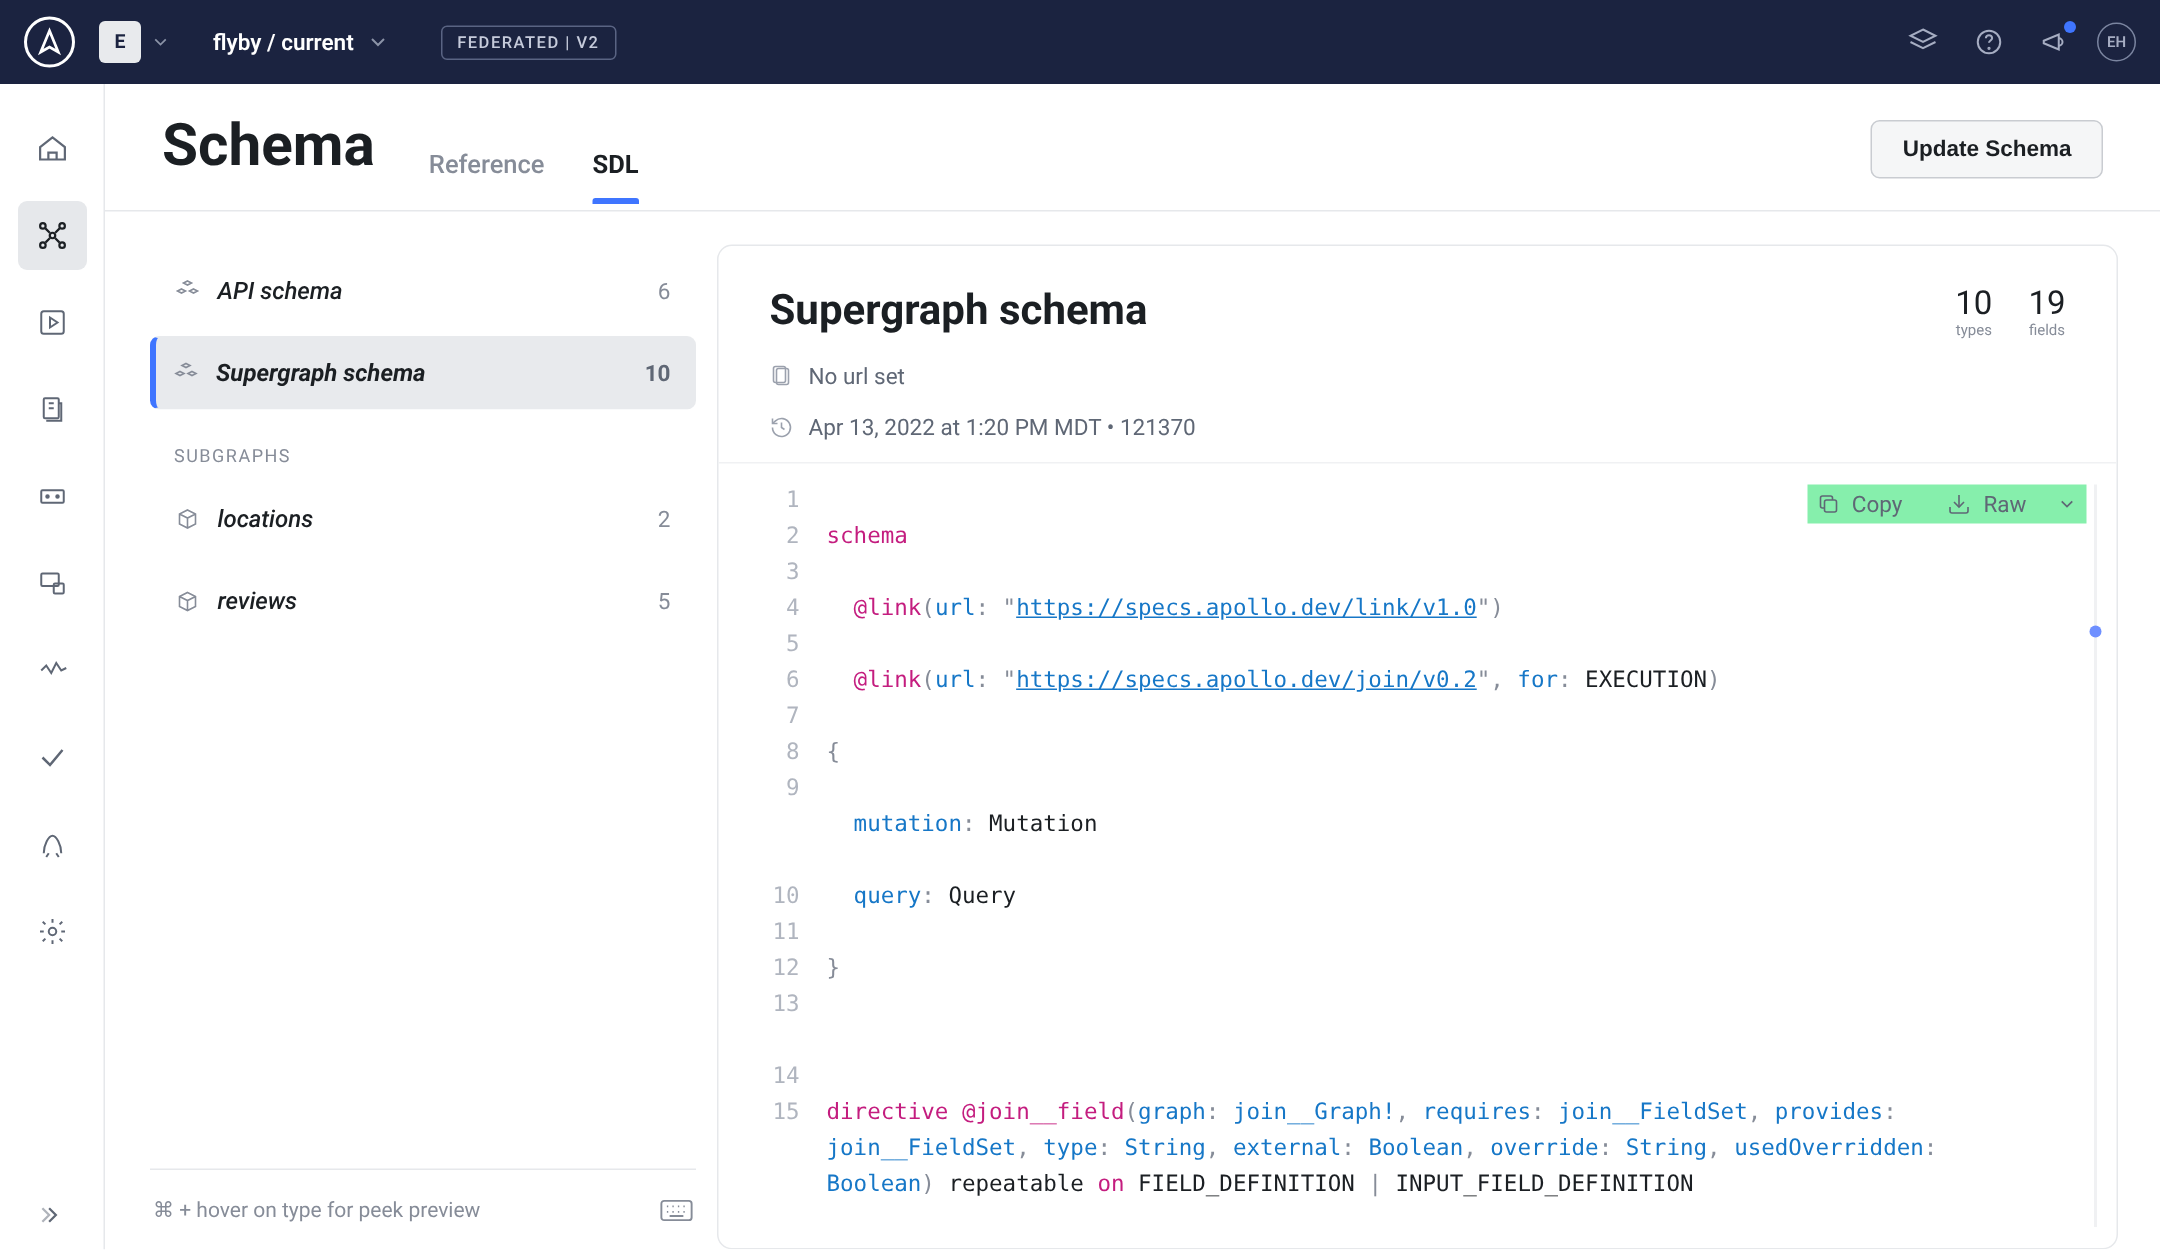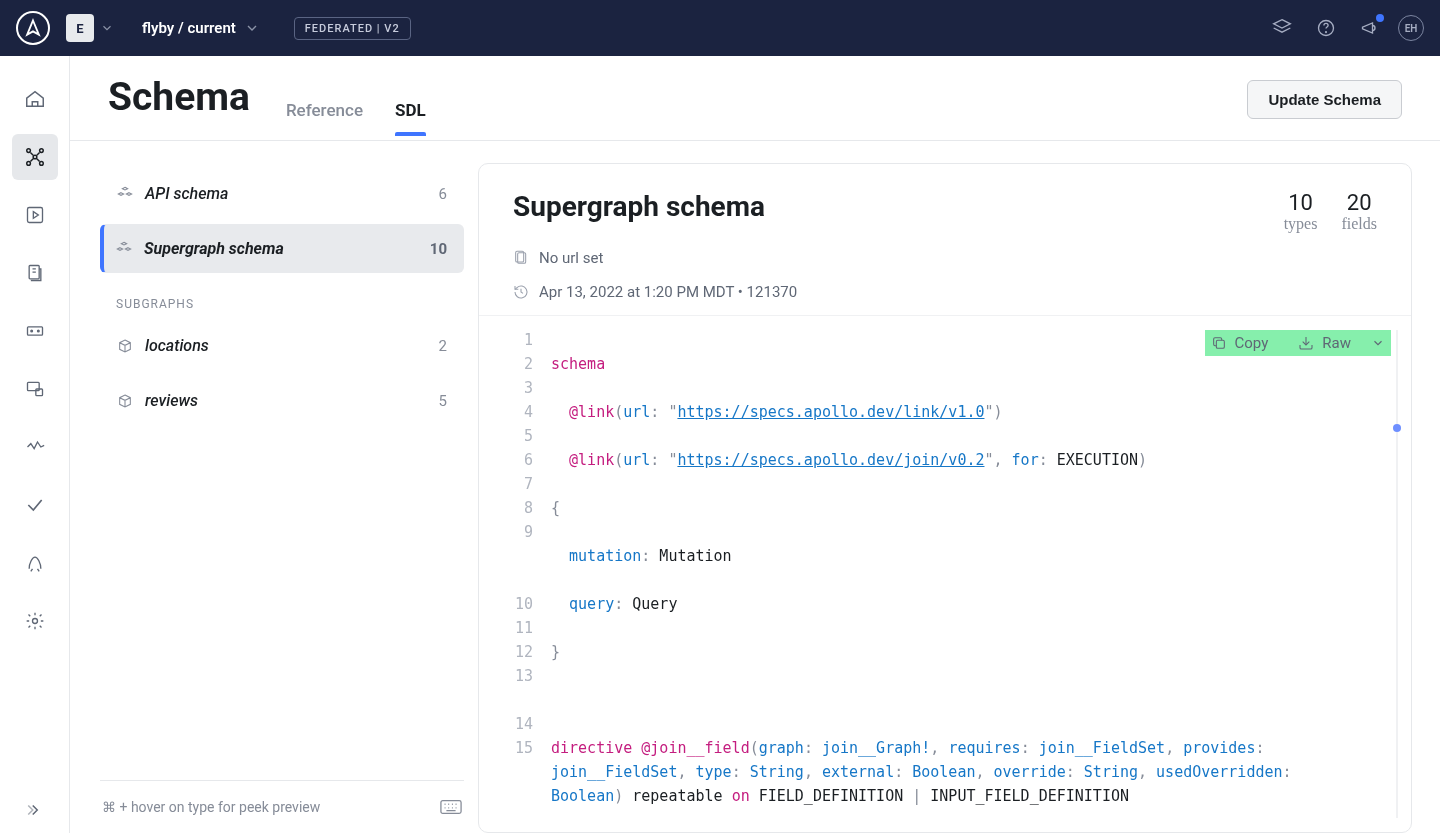--- a/index.html
+++ b/index.html
@@ -47,21 +47,21 @@
 .kbd-icon { margin-left: auto; color: #868c98; }
 
 .detail { flex: 1; padding: 22px 28px 0 0; overflow: hidden;}
 .detail-card { border: 1px solid #e6e8eb; border-radius: 10px; height: 100%; display: flex; flex-direction: column; overflow: hidden;}
 .detail-head { padding: 26px 34px 14px 34px; }
 .title-row { display: flex; align-items: flex-start; }
 .title-row h2 { font-size: 28px; font-weight: 700; flex: 1; }
 .stats { display: flex; gap: 24px; }
 .stat { text-align: center; }
 .stat-num { font-size: 22px; font-weight: 400;}
-.stat-lbl { font-size: 16px; color: #868c98; font-family: Liberation Serif, serif; }
+.stat-lbl { font-size: 10px; color: #868c98; }
 .meta-row { display: flex; align-items: center; gap: 10px; color: #5f6775; font-size: 15px; margin-top: 16px;}
 .meta-row .mi { color: #9ba1ad; display: flex; }
 
 .code-wrap { flex: 1; position: relative; border-top: 1px solid #f0f1f3; overflow: hidden; }
 .code-toolbar { position: absolute; right: 20px; top: 14px; display: flex; gap: 18px; align-items: center; background: #86efac; z-index: 2; }
 .tool-btn { display: flex; align-items: center; gap: 8px; color: #5f6775; cursor: pointer; font-size: 15px; padding: 4px 6px;}
 .code-scroll { height: 100%; overflow: hidden; display: flex; font-family: "SF Mono", Menlo, Consolas, monospace; font-size: 15px; line-height: 24px; padding-top: 12px; position: relative; }
 .gutter { width: 72px; text-align: right; color: #b0b5bf; padding-right: 18px; user-select: none; flex-shrink: 0; }
 .code { flex: 1; white-space: pre-wrap; word-break: break-word; padding-right: 40px; color: #1b1f23; }
 .gline, .cline { min-height: 24px; }
@@ -268,21 +268,21 @@
         <div class="detail-card">
           <div class="detail-head">
             <div class="title-row">
               <h2>Supergraph schema</h2>
               <div class="stats">
                 <div class="stat">
                   <div class="stat-num">10</div>
                   <div class="stat-lbl">types</div>
                 </div>
                 <div class="stat">
-                  <div class="stat-num">20</div>
+                  <div class="stat-num">19</div>
                   <div class="stat-lbl">fields</div>
                 </div>
               </div>
             </div>
             <div class="meta-row">
               <span class="mi">
                   <svg width="16" height="16" viewBox="0 0 24 24" fill="none" stroke="currentColor" stroke-width="1.6">
                     <rect x="7" y="4" width="12" height="16" rx="2"></rect>
                     <rect x="4" y="2" width="12" height="16" rx="2"></rect>
                   </svg>

